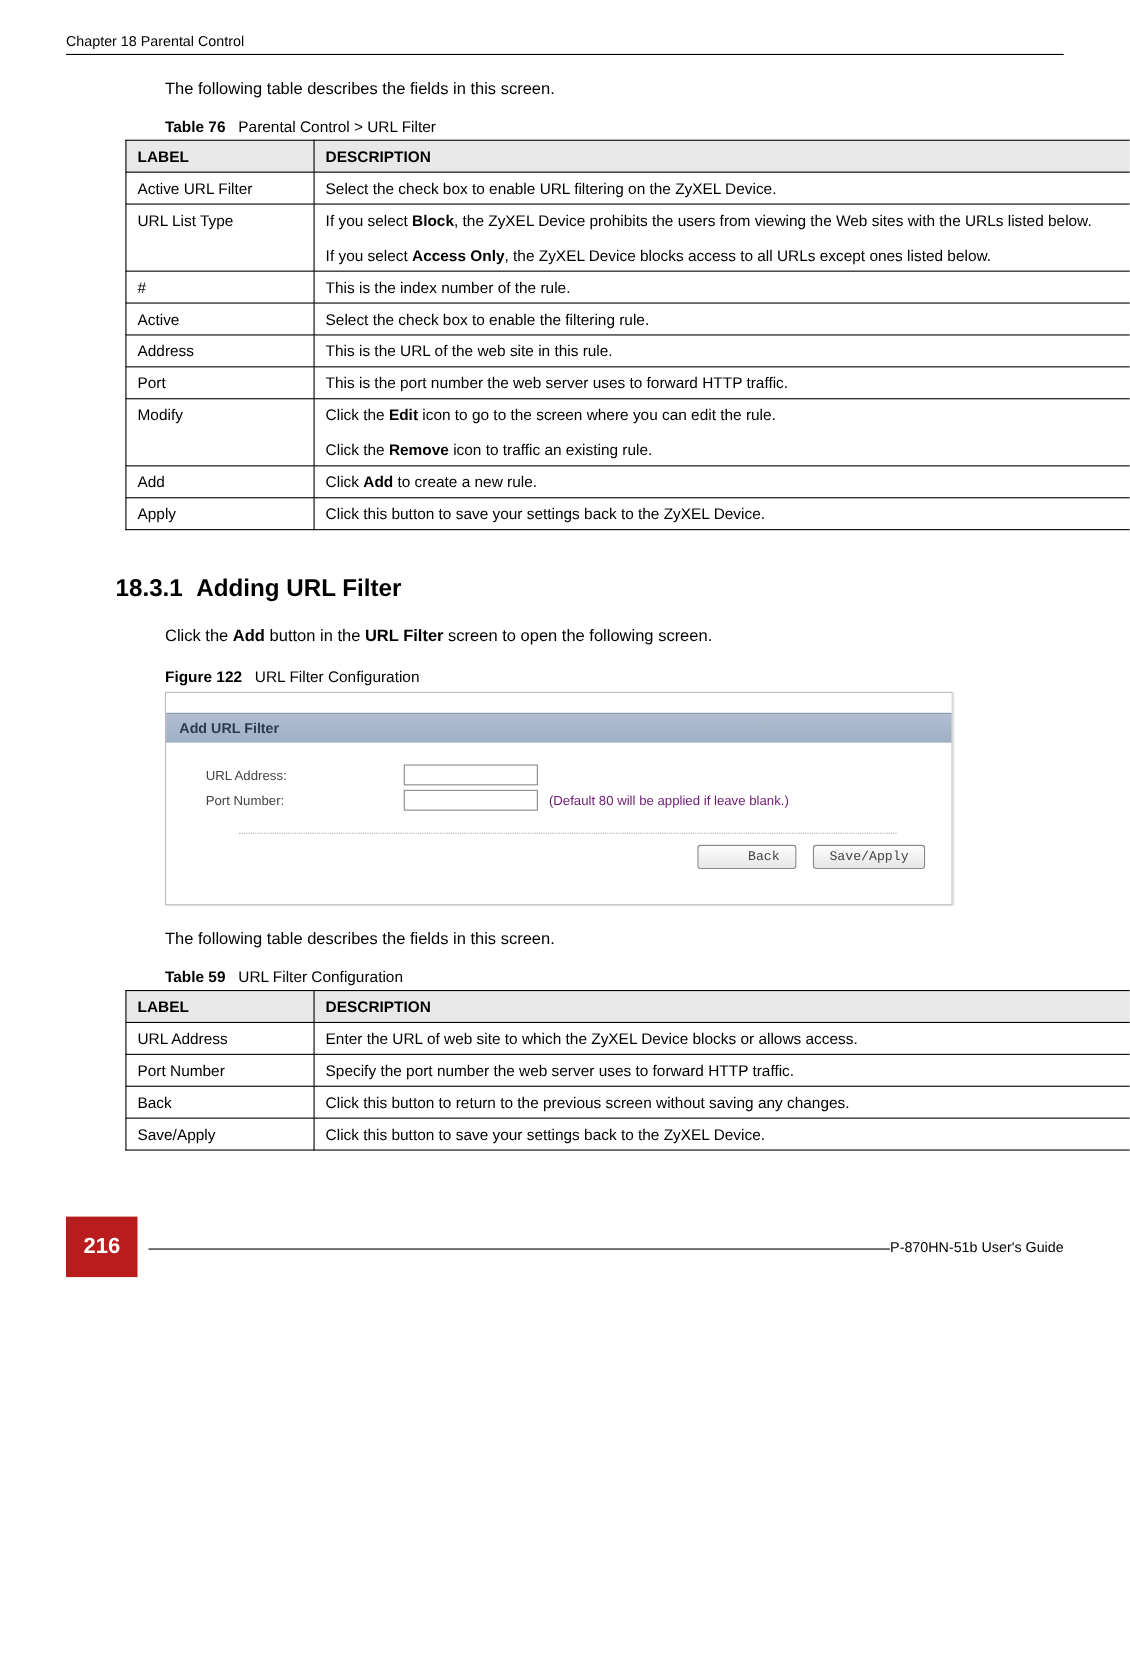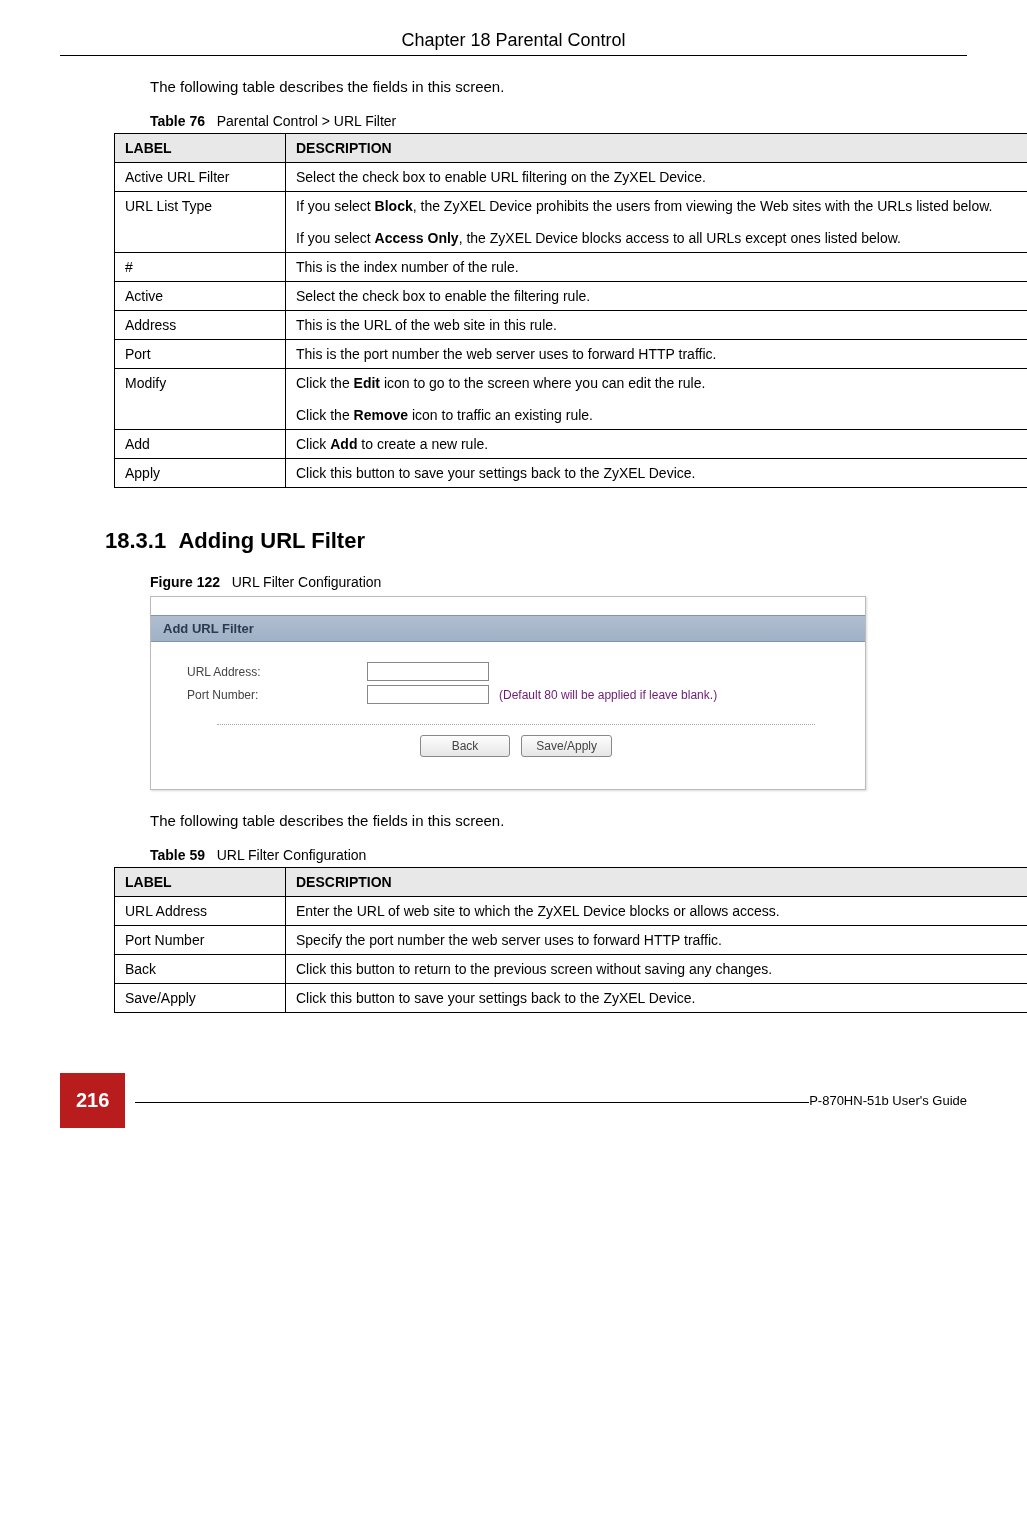--- a/index.html
+++ b/index.html
@@ -13,23 +13,23 @@
   .page {
     padding: 30px 60px 40px 60px;
     box-sizing: border-box;
   }
   .top-hr {
     border: none;
     border-top: 1px solid #000;
     margin: 4px 0 0 0;
   }
   .top-header {
-    font-size: 18px;
+    font-size: 13px;
     display: flex;
-    justify-content: center;
+    justify-content: flex-start;
   }
   .intro {
     margin: 22px 0 18px 90px;
     font-size: 15px;
   }
   .table-caption {
     font-size: 14px;
     margin: 0 0 4px 90px;
   }
   .table-caption .tnum { font-weight: bold; }
@@ -88,21 +88,21 @@
     width: 120px; height: 17px;
     border: 1px solid #888;
     background: #fff;
     margin-right: 10px;
   }
   .ss-hint { color: #701a75; }
   .ss-dotted {
     border-top: 1px dotted #aaa;
     margin: 20px 30px 10px 30px;
   }
-  .ss-buttons { text-align: center; padding-bottom: 14px; }
+  .ss-buttons { text-align: right; padding-bottom: 14px; font-family: Liberation Mono, monospace; }
   .ss-btn {
     display: inline-block;
     min-width: 60px;
     padding: 3px 14px;
     font-size: 12px;
     background: linear-gradient(#fdfdfd,#e6e6e6);
     border: 1px solid #888;
     border-radius: 3px;
     margin: 0 4px;
     cursor: pointer;
@@ -195,20 +195,23 @@
         <td>Apply</td>
         <td>Click this button to save your settings back to the ZyXEL Device.</td>
       </tr>
     </tbody>
   </table>
 
   <h2 class="section">
     <span>18.3.1</span>&nbsp;&nbsp;<span>Adding URL Filter</span>
   </h2>
 
+  <p class="intro">
+    <span>Click the </span><b>Add</b><span> button in the </span><b>URL Filter</b><span> screen to open the following screen.</span>
+  </p>
 
   <p class="fig-caption">
     <span class="fnum">Figure 122</span>
     &nbsp;&nbsp;<span>URL Filter Configuration</span>
   </p>
 
   <div class="screenshot-wrap">
     <div class="ss-white-top"></div>
     <div class="ss-banner">Add URL Filter</div>
     <div class="ss-form">

